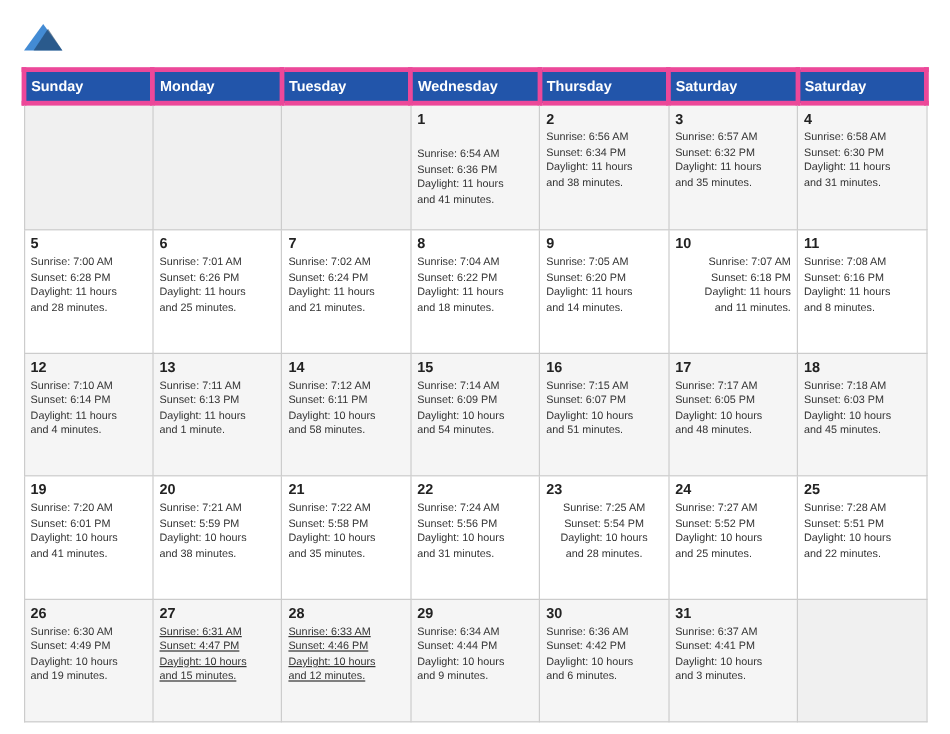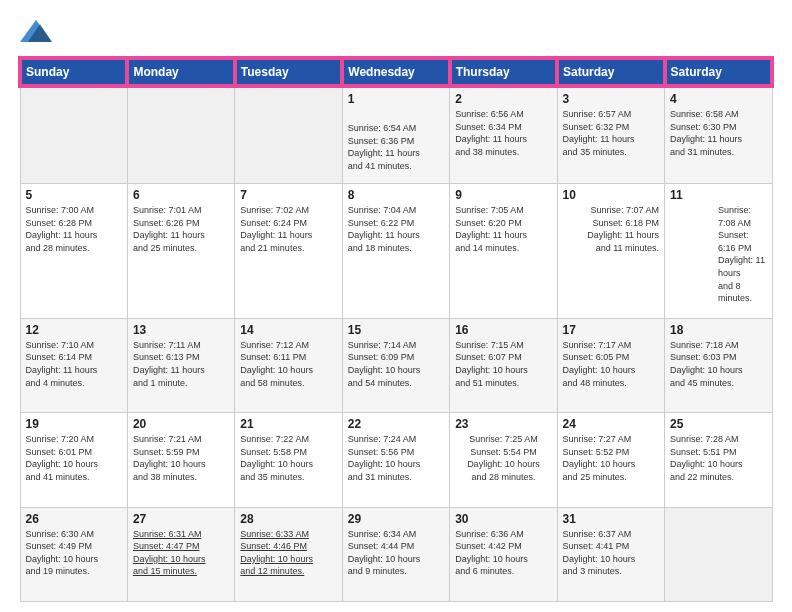--- a/index.html
+++ b/index.html
@@ -204,21 +204,21 @@
           </td>
           <td>
             <span class="day-num">10</span>
             <div class="day-info" style="white-space: pre-line; text-align: right;">Sunrise: 7:07 AM
 Sunset: 6:18 PM
 Daylight: 11 hours
 and 11 minutes.</div>
           </td>
           <td>
             <span class="day-num">11</span>
-            <div class="day-info" style="white-space: pre-line; margin-left: 48px;">Sunrise: 7:08 AM
+            <div class="day-info" style="white-space: pre-line;">Sunrise: 7:08 AM
 Sunset: 6:16 PM
 Daylight: 11 hours
 and 8 minutes.</div>
           </td>
         </tr>
         <tr>
           <td>
             <span class="day-num">12</span>
             <div class="day-info" style="white-space: pre-line;">Sunrise: 7:10 AM
 Sunset: 6:14 PM

